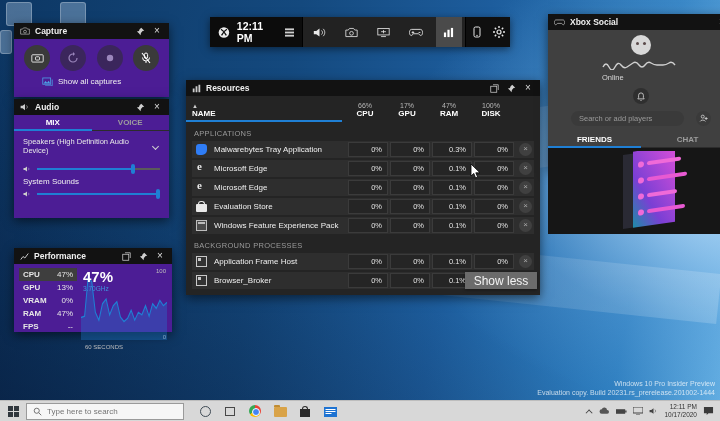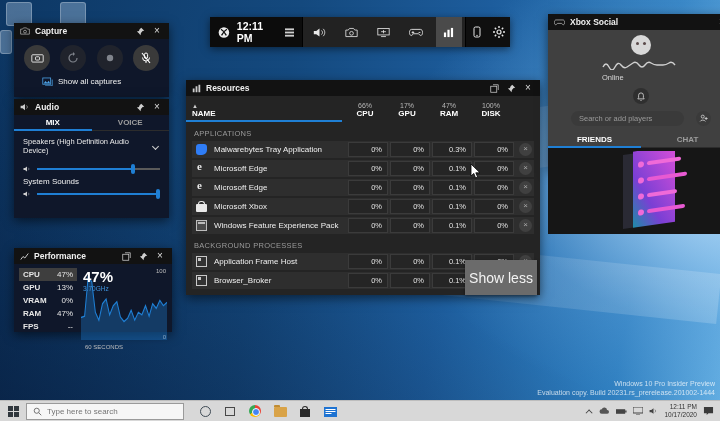--- a/index.html
+++ b/index.html
@@ -19,21 +19,21 @@
   .beam { position:absolute; pointer-events:none; opacity:.35;
     background:linear-gradient(to right, transparent, rgba(255,255,255,.5)); }
   .beam1 { left:180px; top:120px; width:540px; height:60px; transform:rotate(-8deg); }
   .beam2 { left:260px; top:250px; width:460px; height:50px; transform:rotate(6deg); }
   .desk-icon { position:absolute; width:26px; height:24px; border-radius:3px;
     background:rgba(190,215,240,.35); box-shadow:inset 0 0 0 1px rgba(255,255,255,.25); }
   .watermark { position:absolute; right:5px; bottom:24px; text-align:right;
     color:rgba(255,255,255,.72); font-size:7px; line-height:9px; }
 
   
-  .panel { position:absolute; background:#0f172a; color:#fff;
+  .panel { position:absolute; background:#4c1d95; color:#fff;
     box-shadow:0 3px 10px rgba(0,0,0,.55); font-size:9px; }
   .tbar { height:16px; background:#121212; display:flex; align-items:center;
     padding:0 6px; gap:5px; }
   .tbar .t { font-size:8.5px; font-weight:bold; color:#f0f0f0; }
   .tb-sp { flex:1; }
   .tb-btn { width:12px; height:12px; display:flex; align-items:center; justify-content:center; color:#cfcfcf; }
   .x-glyph { font-size:10px; line-height:10px; color:#dcdcdc; }
   svg.ic { display:block; }
 
   
@@ -100,22 +100,22 @@
   .head-underline { position:absolute; left:0; bottom:0; width:156px; height:2px; background:#1f7fd4; }
   .res-scroll { padding:2px 6px 4px; }
   .res-sec { font-size:7.5px; color:#9a9a9a; letter-spacing:.3px; padding:5px 2px 3px; }
   .res-row { display:flex; align-items:center; background:#2e2e2e; height:17px; margin-bottom:2px; padding:0 2px 0 4px; }
   .res-name { flex:1; font-size:8px; color:#efefef; padding-left:7px;
     white-space:nowrap; overflow:hidden; }
   .res-cell { width:40px; margin-left:2px; background:#252525; border:1px solid #3b3b3b;
     height:15px; line-height:13px; text-align:right; padding-right:5px; font-size:7.5px; color:#e2e2e2; }
   .res-x { width:13px; height:13px; margin-left:5px; border-radius:50%; background:#404040;
     color:#a8a8a8; font-size:8px; line-height:12px; text-align:center; }
-  .show-less { position:absolute; right:3px; bottom:0; width:72px; height:35px;
-    background:#6b6b6b; color:#f3f3f3; font-size:14px; display:flex; align-items:center;
+  .show-less { position:absolute; right:3px; bottom:6px; width:72px; height:17px;
+    background:#6b6b6b; color:#f3f3f3; font-size:12px; display:flex; align-items:center;
     justify-content:center; box-shadow:0 1px 3px rgba(0,0,0,.4); }
   .ai { width:11px; height:11px; flex:0 0 11px; position:relative; }
   .ai-malwarebytes { background:#2f7df6; border-radius:3px 3px 5px 3px; }
   .ai-edge::before { content:"e"; position:absolute; left:1px; top:-3px;
     font:bold 11px "Liberation Serif", serif; color:#e9e9e9; }
   .ai-store { background:#e9e9e9; border-radius:1px; margin-top:2px; height:8px; }
   .ai-store::before { content:""; position:absolute; left:2px; top:-3px; width:5px; height:4px;
     border:1px solid #e9e9e9; border-bottom:none; border-radius:3px 3px 0 0; }
   .ai-windows { border:1px solid #bdbdbd; background:#4b4b4b; }
   .ai-windows::before { content:""; position:absolute; left:1px; top:1px; width:7px; height:2px; background:#bdbdbd; }
@@ -486,21 +486,21 @@
         <span class="ai ai-edge"></span>
         <span class="res-name">Microsoft Edge</span>
         <span class="res-cell">0%</span>
         <span class="res-cell">0%</span>
         <span class="res-cell">0.1%</span>
         <span class="res-cell">0%</span>
         <span class="res-x">×</span>
       </div>
       <div class="res-row">
         <span class="ai ai-store"></span>
-        <span class="res-name">Microsoft Xbox</span>
+        <span class="res-name">Evaluation Store</span>
         <span class="res-cell">0%</span>
         <span class="res-cell">0%</span>
         <span class="res-cell">0.1%</span>
         <span class="res-cell">0%</span>
         <span class="res-x">×</span>
       </div>
       <div class="res-row">
         <span class="ai ai-windows"></span>
         <span class="res-name">Windows Feature Experience Pack</span>
         <span class="res-cell">0%</span>

